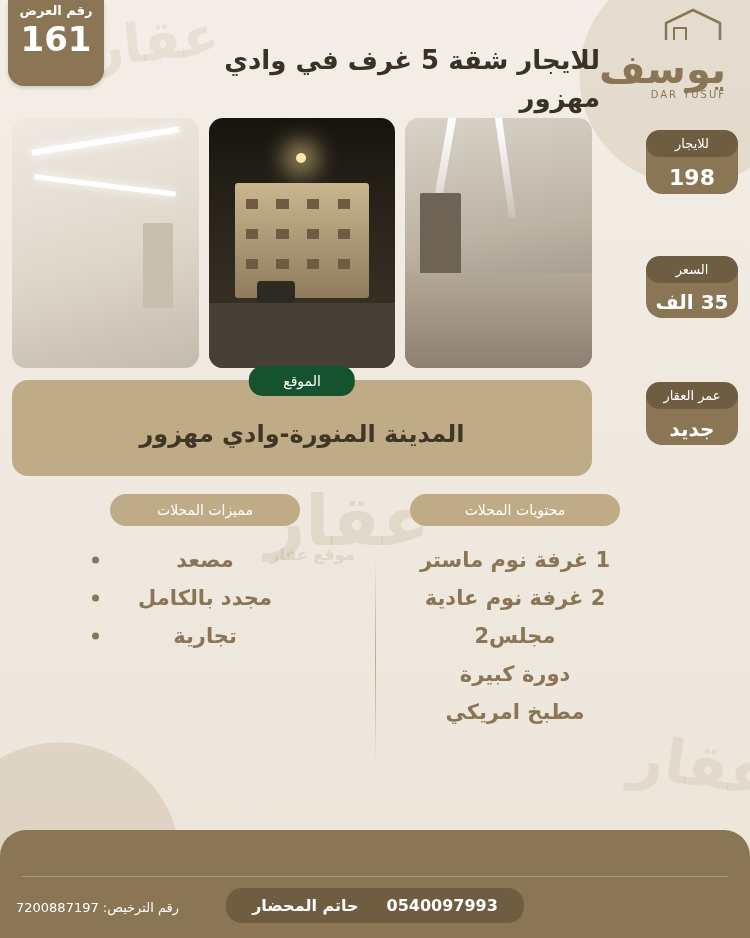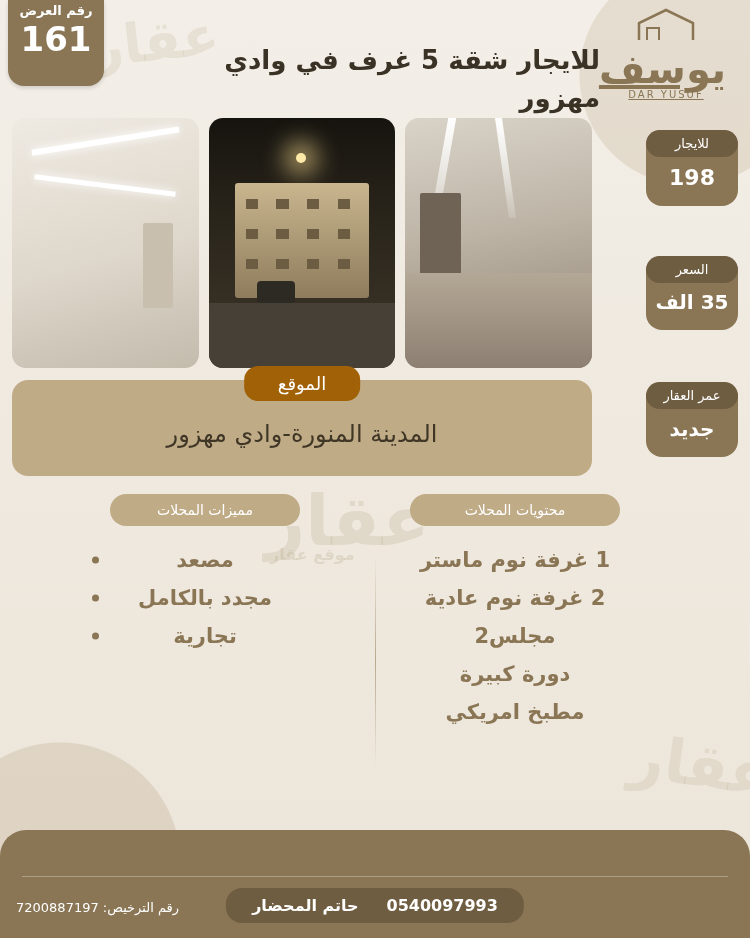--- a/index.html
+++ b/index.html
@@ -37,21 +37,21 @@
   .badge .lbl{font-size:13px;margin-top:10px;letter-spacing:.5px;font-weight:bold;}
   .badge .num{font-size:34px;font-weight:bold;margin-top:2px;}
 
   .headline{
     position:absolute;right:150px;top:42px;width:420px;
     text-align:right;font-size:26px;font-weight:bold;color:#3b3226;
     line-height:1.45;
   }
 
   .logo{
-    position:absolute;right:24px;top:6px;width:120px;text-align:center;color:#8a7655;text-decoration:underline;
+    position:absolute;right:24px;top:6px;width:120px;text-align:right;color:#8a7655;
   }
   .logo .mark{font-size:40px;font-weight:bold;line-height:1;margin-top:4px;}
   .logo .house{font-size:12px;margin-top:2px;}
   .logo .en{font-size:10px;letter-spacing:2px;color:#9a8straight;}
   .logo .en{color:#8a7655;}
 
   
   .photos{position:absolute;left:12px;top:118px;width:580px;height:250px;display:flex;gap:10px;}
   .photo{flex:1;border-radius:14px;overflow:hidden;position:relative;}
   .ph1{background:linear-gradient(170deg,#d9d3c8 0%,#bdb4a6 45%,#8d8073 100%);}
@@ -78,39 +78,39 @@
   .ph3 .dr{position:absolute;right:14%;top:42%;width:16%;height:34%;background:#c8bfae;border-radius:2px;}
 
   
   .stat{
     position:absolute;right:12px;width:92px;border-radius:16px;
     background:#8a7655;color:#fff;text-align:center;
   }
   .stat .cap{
     display:block;background:#6f5d41;border-radius:16px;padding:6px 0;font-size:13px;
   }
-  .stat .val{display:block;padding:8px 0 16px;font-size:22px;font-weight:bold;}
+  .stat .val{display:block;padding:8px 0 4px;font-size:22px;font-weight:bold;}
   .stat.area{top:130px;}
   .stat.price{top:256px;}
   .stat.price .val{font-size:20px;line-height:1.15;}
   .stat.age{top:382px;}
   .stat.age .val{font-size:20px;}
 
   
   .locbox{
     position:absolute;left:12px;top:380px;width:580px;height:96px;
     background:#c0ab87;border-radius:16px;
   }
   .locbox .tag{
     position:absolute;right:50%;transform:translateX(50%);top:-14px;
-    background:#a16207;color:#fff;font-size:18px;border-radius:14px;padding:7px 34px;
+    background:#14532d;color:#fff;font-size:14px;border-radius:14px;padding:7px 34px;
   }
   .locbox .txt{
     position:absolute;left:0;right:0;top:40px;text-align:center;
-    font-size:24px;font-weight:normal;color:#3f3626;
+    font-size:24px;font-weight:bold;color:#3f3626;
   }
 
   
   .col{position:absolute;top:494px;}
   .col .hdr{
     background:#c0ab87;color:#fff;font-size:14px;border-radius:16px;
     padding:8px 0;text-align:center;
   }
   .col.right{right:130px;width:210px;}
   .col.left{left:110px;width:190px;}

